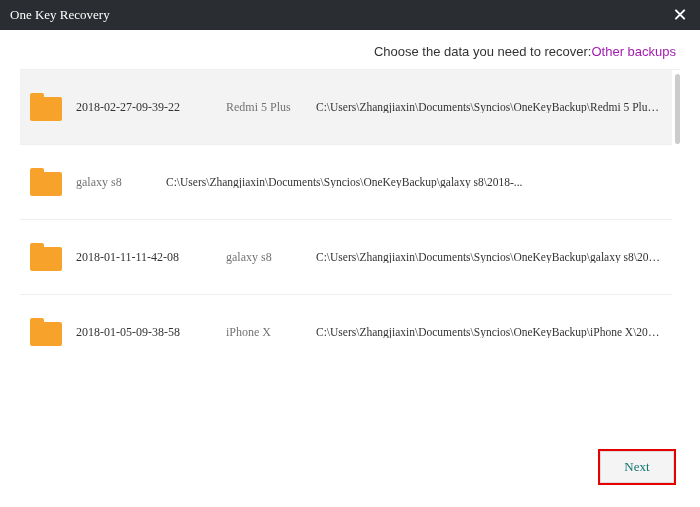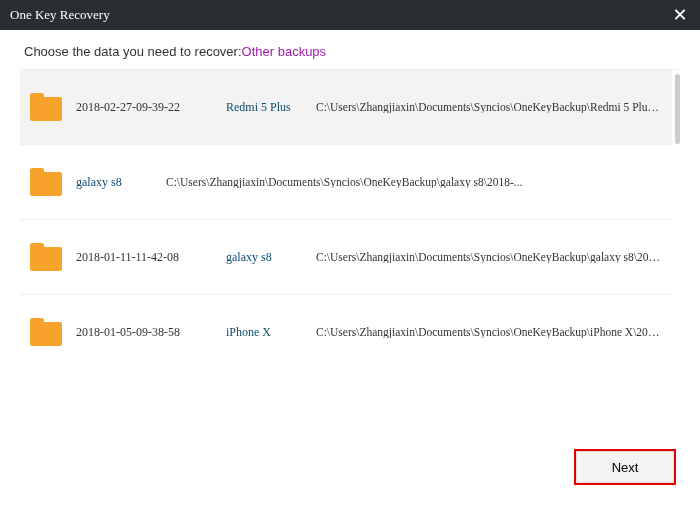--- a/index.html
+++ b/index.html
@@ -24,21 +24,21 @@
       font-family: Liberation Serif, serif;
     }
     .close-x {
       font-size: 18px;
       cursor: pointer;
       width: 20px;
       text-align: center;
     }
     .subheader {
       display: flex;
-      justify-content: flex-start;
+      justify-content: flex-end;
       align-items: center;
       padding: 14px 24px 10px 24px;
       font-size: 13px;
       color: #333;
     }
     .other-backups {
       color: #a21caf;
       cursor: pointer;
     }
     .list-wrap {
@@ -92,21 +92,21 @@
       font-size: 13px;
     }
     .col-date {
       width: 150px;
       font-size: 12px;
       color: #333;
     }
     .col-device {
       width: 90px;
       font-size: 12px;
-      color: #0c4a6e;
+      color: #737373;
     }
     .col-path {
       flex: 1;
       font-size: 11.5px;
       color: #333;
       white-space: nowrap;
       overflow: hidden;
       text-overflow: ellipsis;
     }
     .scrollbar {
@@ -115,29 +115,30 @@
       width: 5px; height: 70px;
       background: #ccc;
       border-radius: 3px;
     }
     .footer {
       position: absolute;
       bottom: 22px;
       right: 24px;
     }
     .next-btn {
-      width: 102px;
+      width: 78px;
       height: 36px;
       background: #f4f4f4;
       border: 2px solid #e60000;
       outline: 1px solid #ddd;
       outline-offset: -3px;
       font-size: 13px;
-      color: #000000;
-      cursor: pointer;
+      color: #0f766e;
+      cursor: pointer;
+      font-family: Liberation Serif, serif;
     }
   </style>
 </head>
 <body>
 
 <div class="titlebar">
   <span>One Key Recovery</span>
   <span class="close-x">✕</span>
 </div>
 

